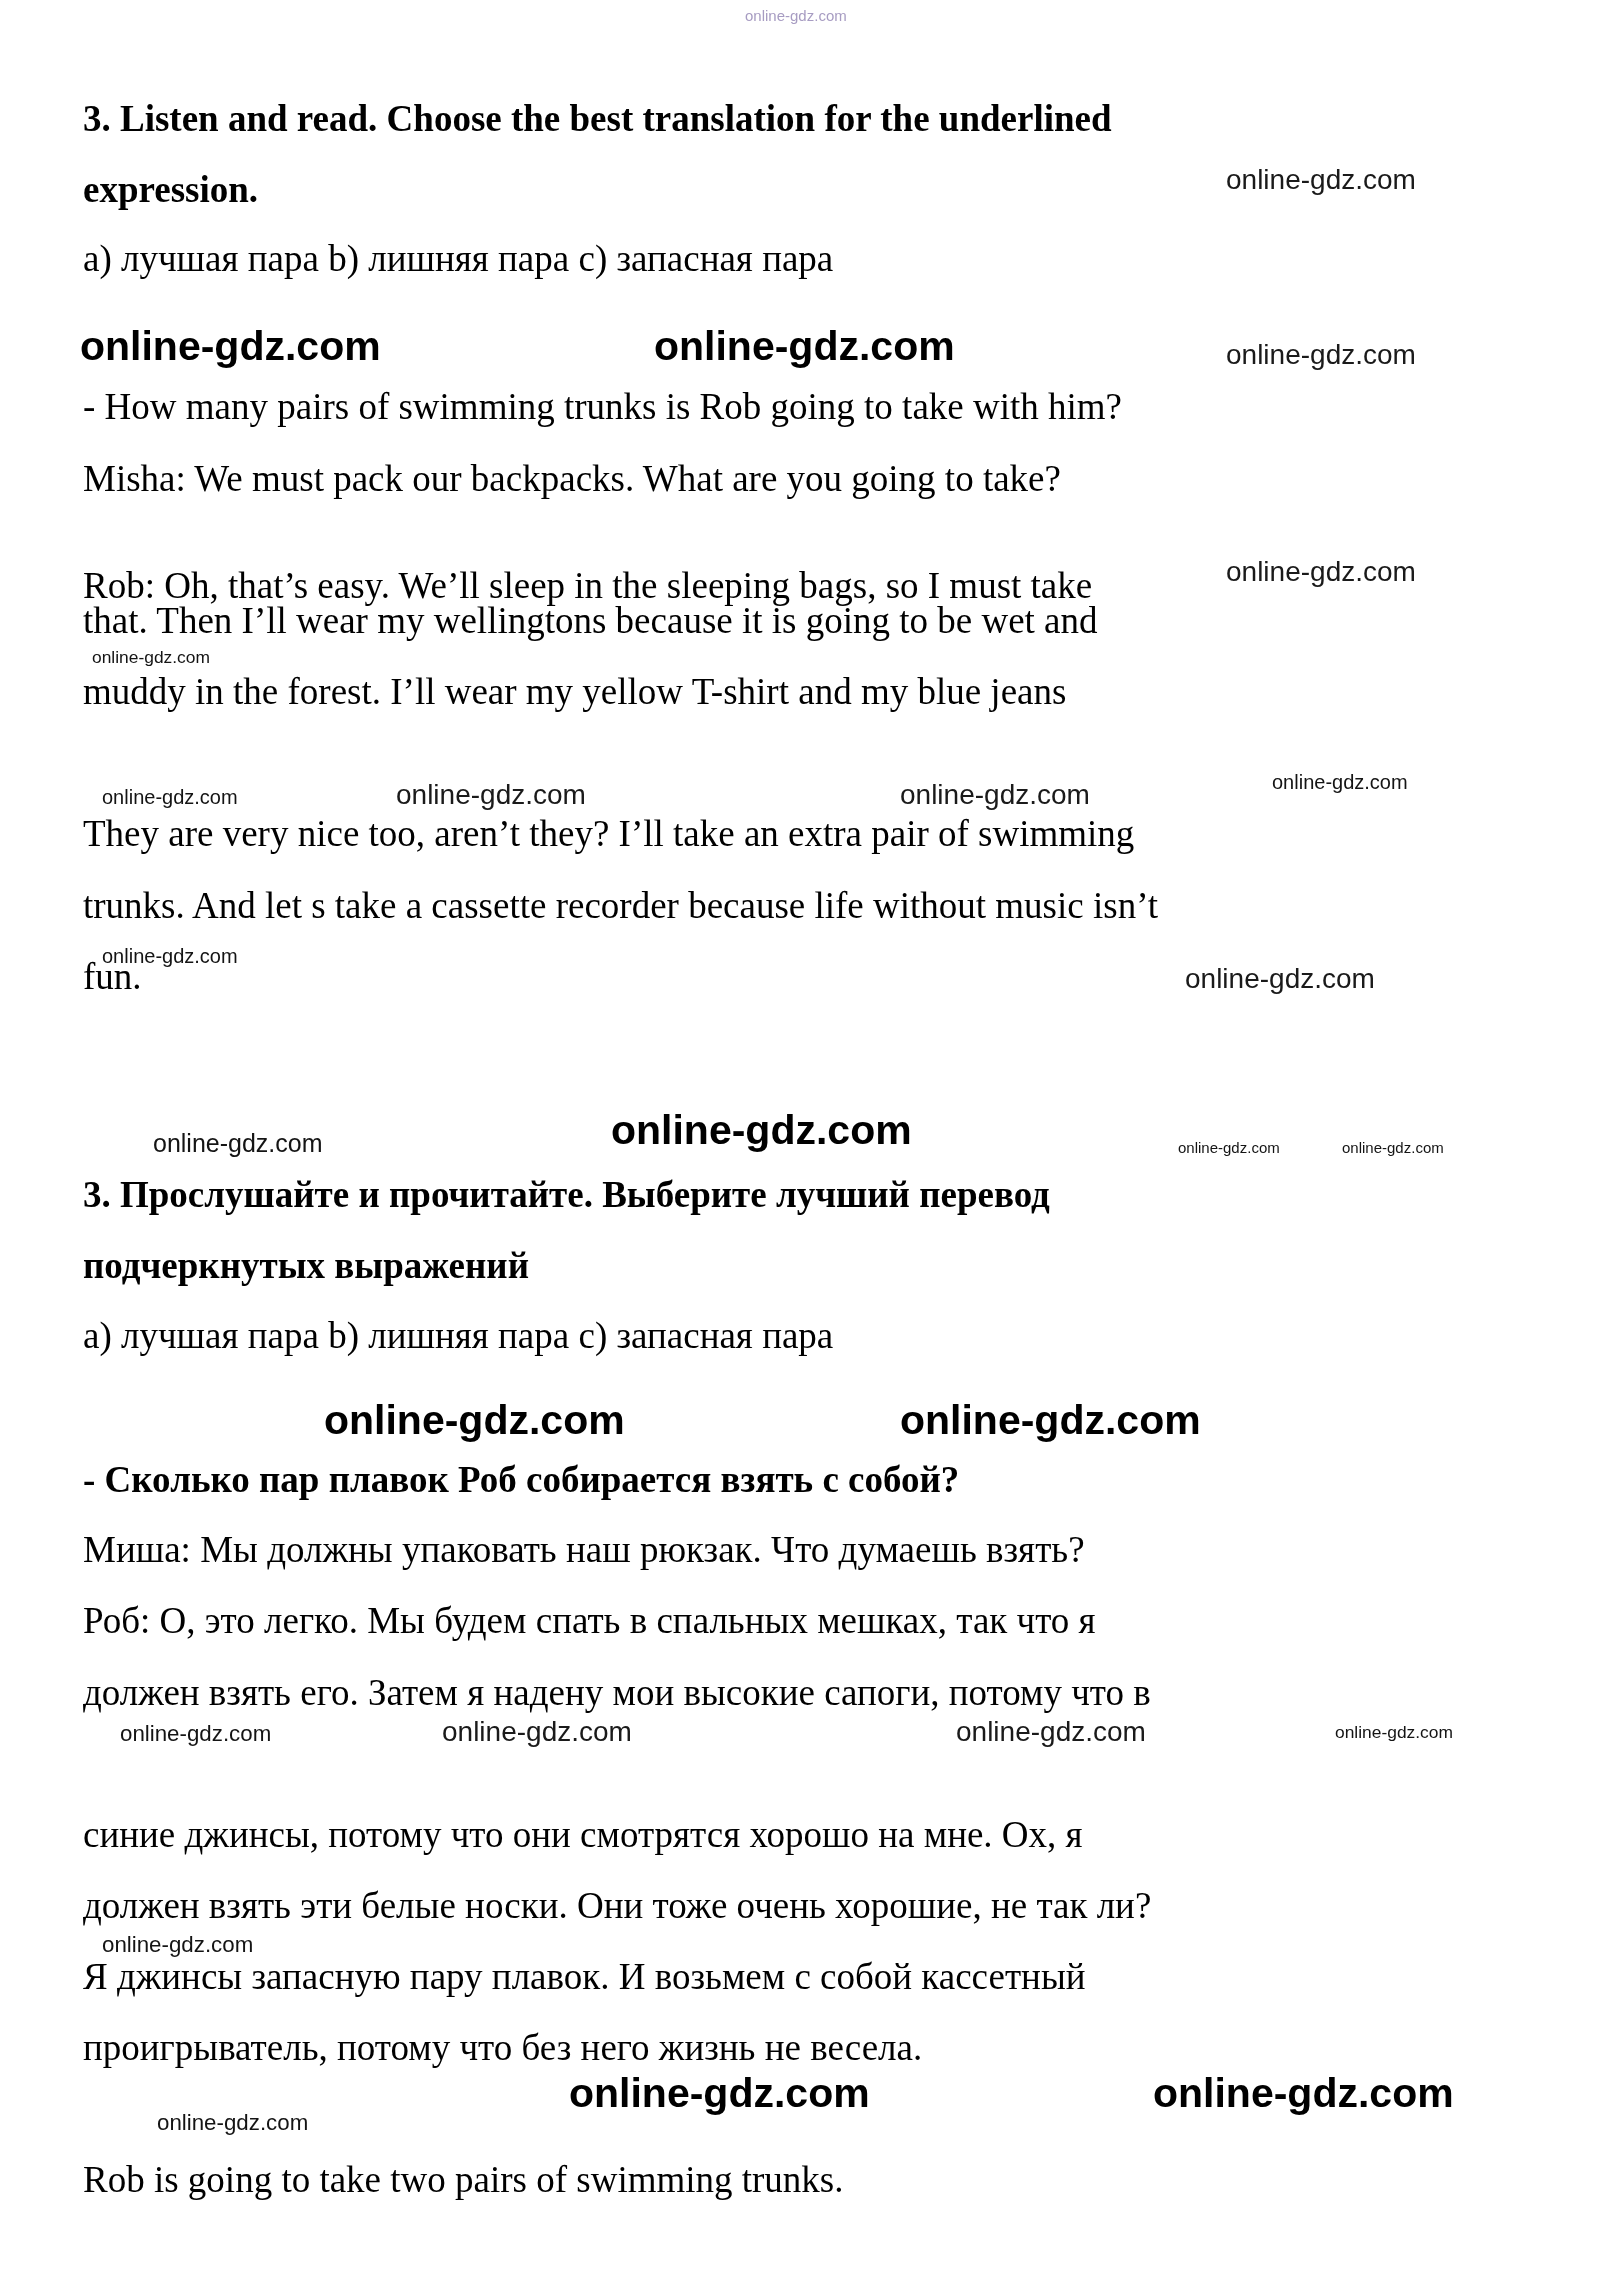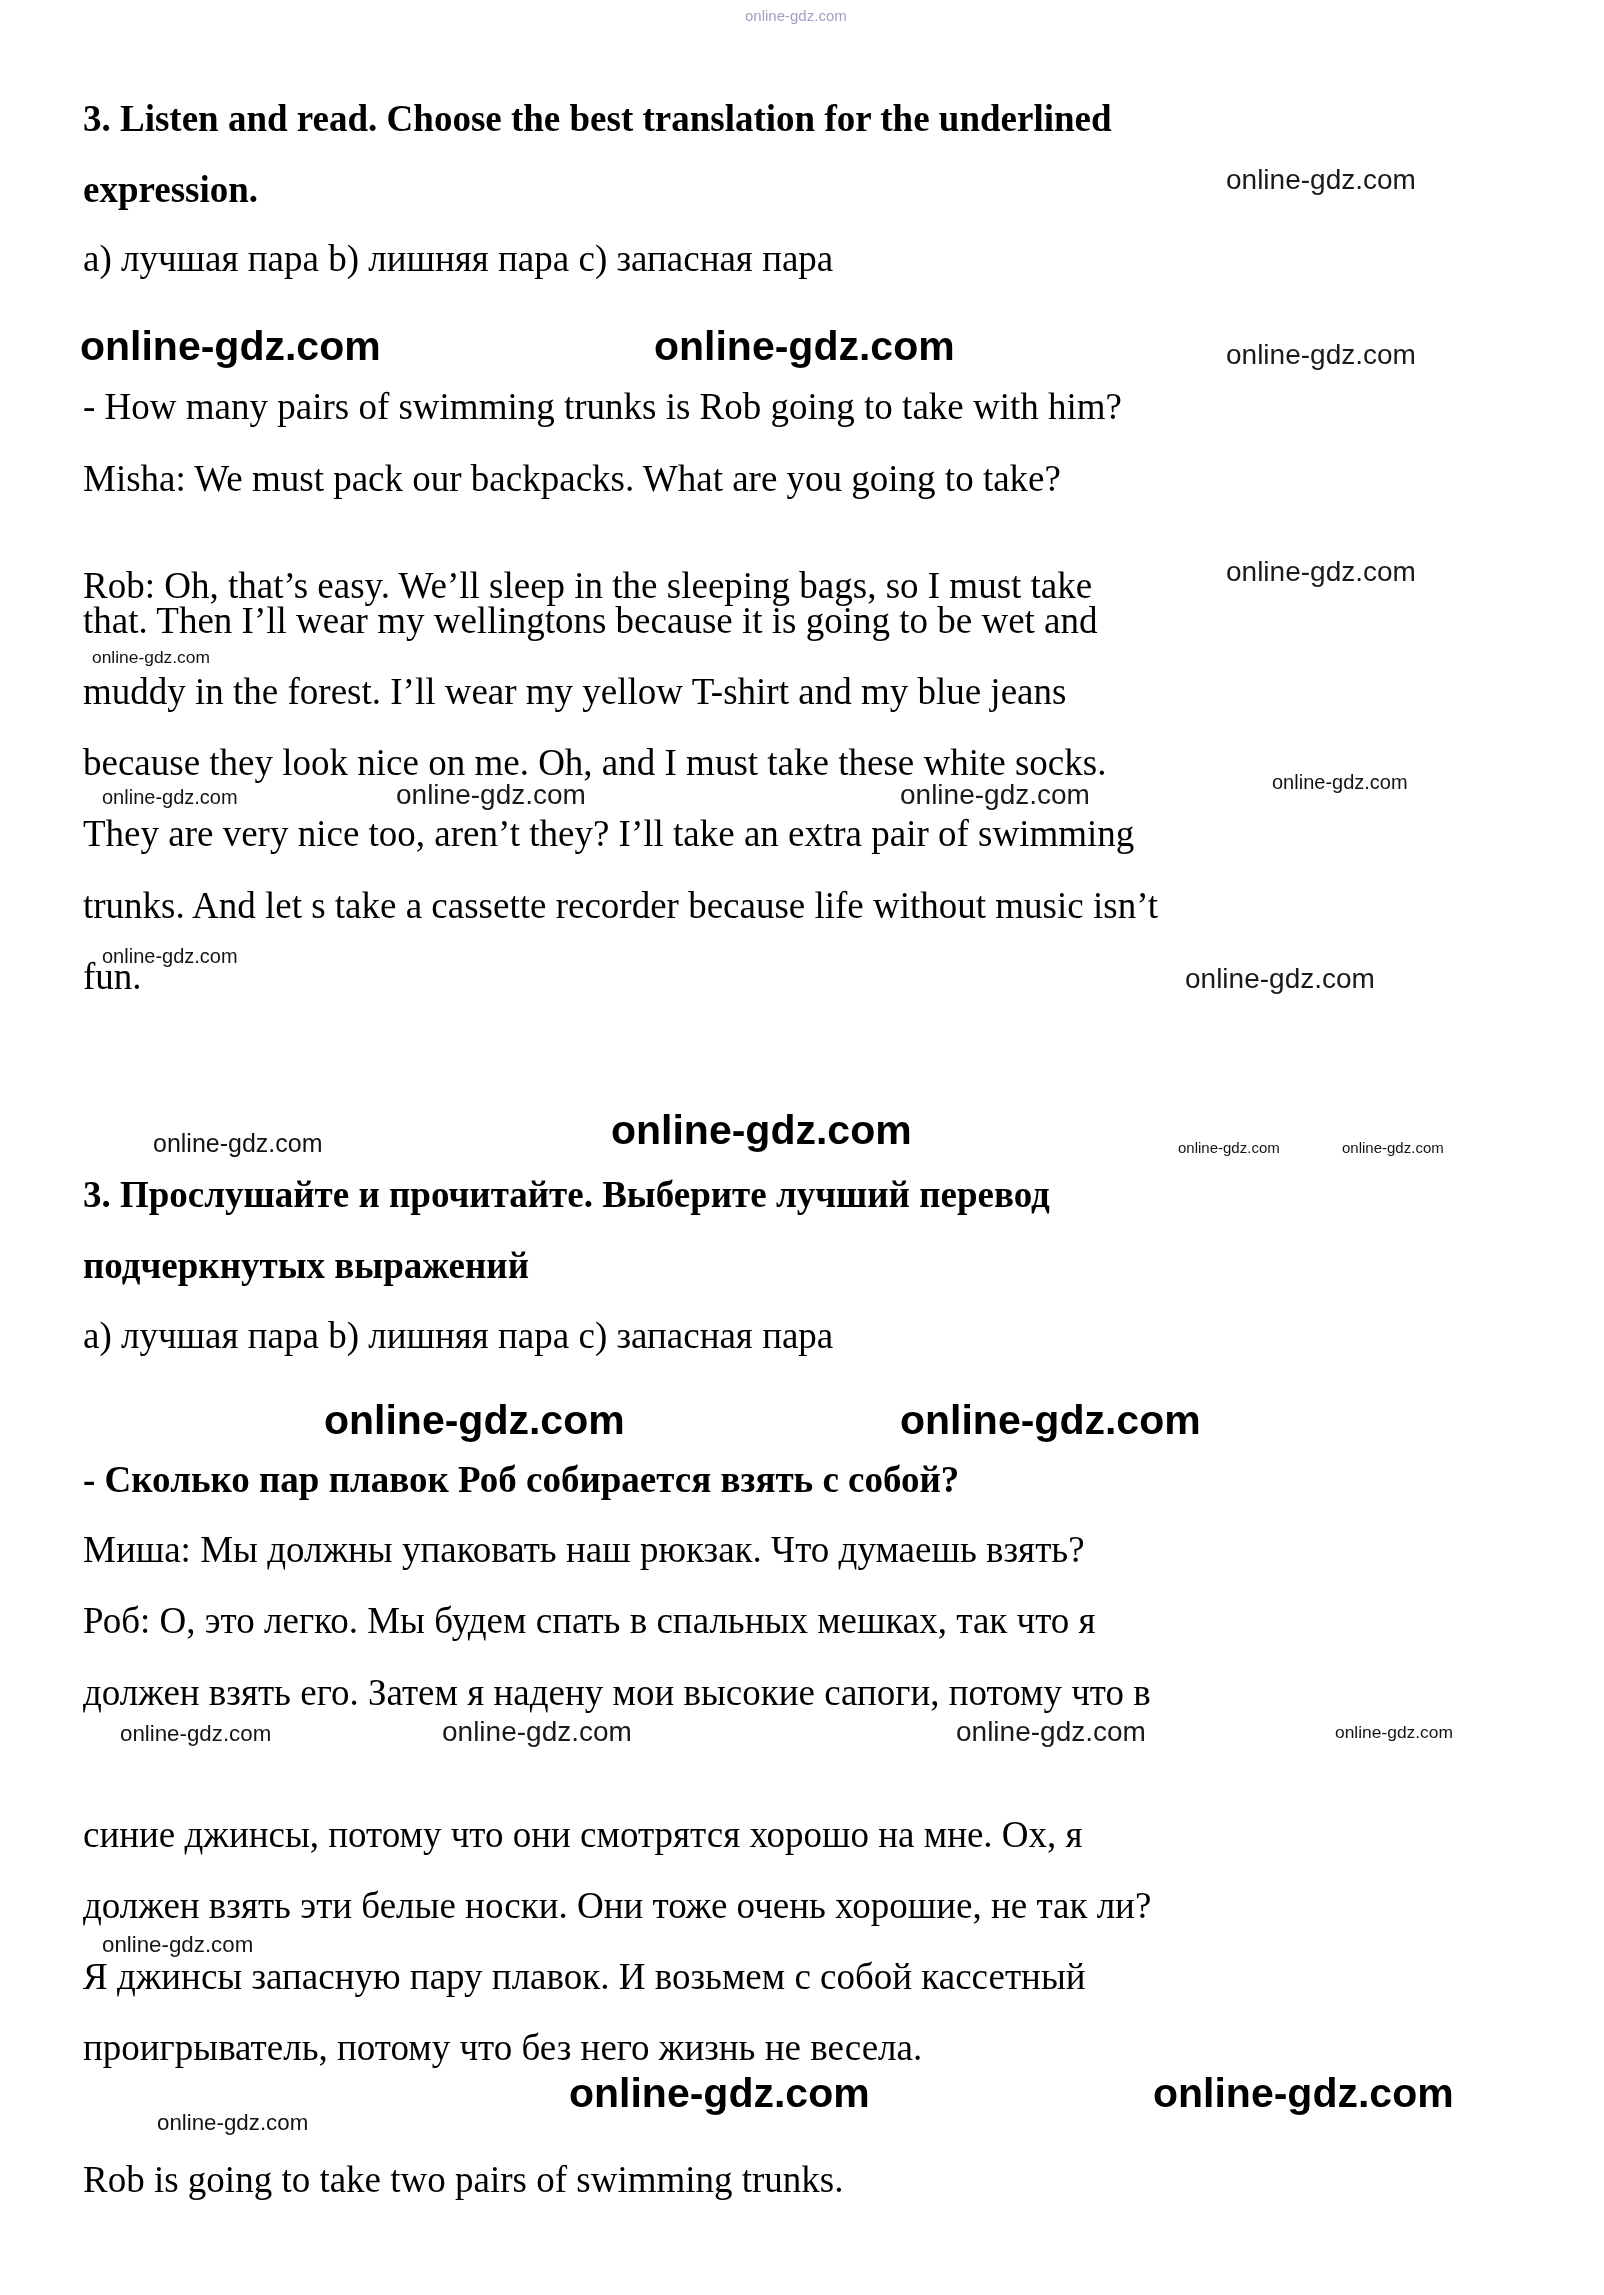--- a/index.html
+++ b/index.html
@@ -77,21 +77,20 @@
 
   <div class="line bold" style="top:98px;">3. Listen and read. Choose the best translation for the underlined</div>
   <div class="line bold" style="top:169px;">expression.</div>
   <div class="line" style="top:238px;">a) лучшая пара b) лишняя пара c) запасная пара</div>
 
   <div class="line" style="top:386px;">- How many pairs of swimming trunks is Rob going to take with him?</div>
   <div class="line" style="top:458px;">Misha: We must pack our backpacks. What are you going to take?</div>
   <div class="line" style="top:529px;margin-top:36px;">Rob: Oh, that’s easy. We’ll sleep in the sleeping bags, so I must take</div>
   <div class="line" style="top:600px;">that. Then I’ll wear my wellingtons because it is going to be wet and</div>
   <div class="line" style="top:671px;text-align:center;">muddy in the forest. I’ll wear my yellow T-shirt and my blue jeans</div>
-  <div class="line" style="top:742px;">because they look nice on me. Oh, and I must take these white socks.</div>
   <div class="line" style="top:813px;">They are very nice too, aren’t they? I’ll take an extra pair of swimming</div>
   <div class="line" style="top:885px;">trunks. And let s take a cassette recorder because life without music isn’t</div>
   <div class="line" style="top:956px;font-family:Liberation Serif, serif;">fun.</div>
 
   <div class="line bold" style="top:1174px;">3. Прослушайте и прочитайте. Выберите лучший перевод</div>
   <div class="line bold" style="top:1245px;">подчеркнутых выражений</div>
   <div class="line" style="top:1315px;">a) лучшая пара b) лишняя пара c) запасная пара</div>
 
   <div class="line bold" style="top:1459px;">- Сколько пар плавок Роб собирается взять с собой?</div>
 

